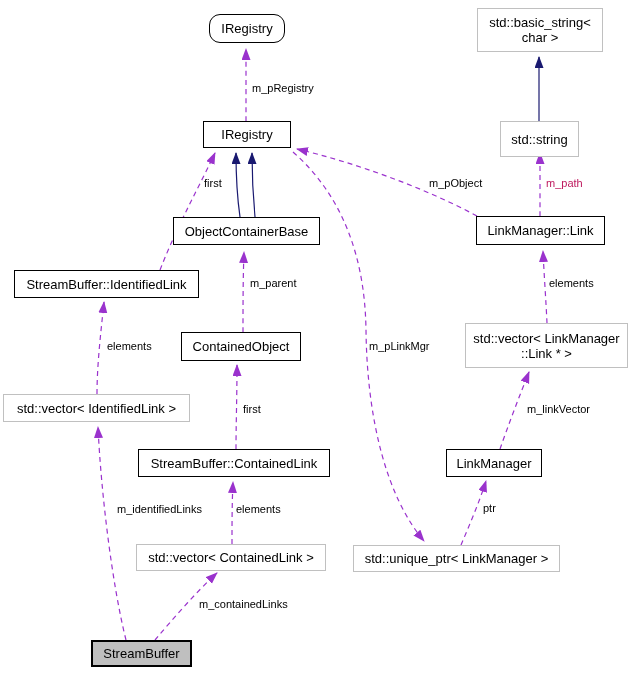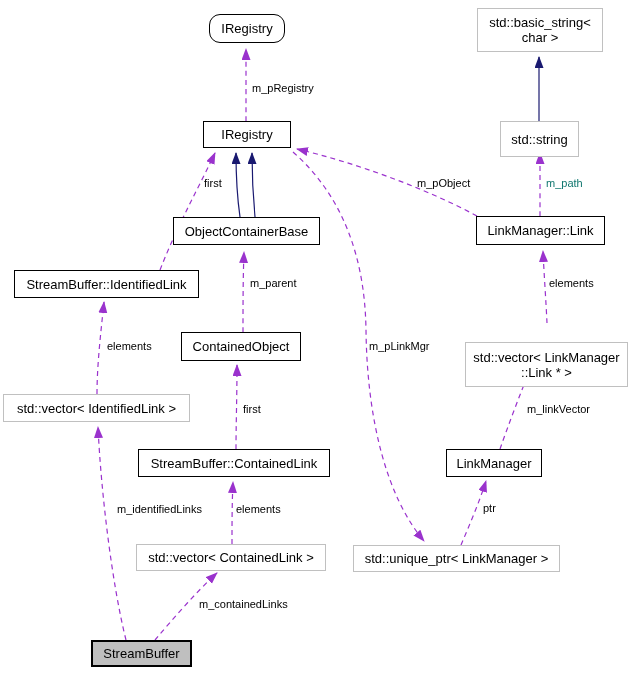--- a/index.html
+++ b/index.html
@@ -73,22 +73,22 @@
         <path d="M97,394 C97,364 101,331 104,302" fill="none" stroke="#9a32cd" stroke-width="1.2" stroke-dasharray="5,4" marker-end="url(#arrow-member)"></path>
         <path d="M126,640 C112,584 101,492 98,427" fill="none" stroke="#9a32cd" stroke-width="1.2" stroke-dasharray="5,4" marker-end="url(#arrow-member)"></path>
         <path d="M236,449 C236,425 237,396 237,365" fill="none" stroke="#9a32cd" stroke-width="1.2" stroke-dasharray="5,4" marker-end="url(#arrow-member)"></path>
         <path d="M232,544 C232,525 232,503 233,482" fill="none" stroke="#9a32cd" stroke-width="1.2" stroke-dasharray="5,4" marker-end="url(#arrow-member)"></path>
         <path d="M155,640 C172,620 196,592 217,573" fill="none" stroke="#9a32cd" stroke-width="1.2" stroke-dasharray="5,4" marker-end="url(#arrow-member)"></path>
       </g>
   </svg>
 <div class="edge-label" style="left: 252px; top: 81px; color: rgb(0, 0, 0);">m_pRegistry</div>
     <div class="edge-label" style="left: 204px; top: 176px; color: rgb(0, 0, 0);">first</div>
     <div class="edge-label" style="left: 250px; top: 276px; color: rgb(0, 0, 0);">m_parent</div>
-    <div class="edge-label" style="left: 546px; top: 176px; color: #0f766e;">m_path</div>
-    <div class="edge-label" style="left: 417px; top: 176px; color: rgb(0, 0, 0);">m_pObject</div>
+    <div class="edge-label" style="left: 546px; top: 176px; color: #be185d;">m_path</div>
+    <div class="edge-label" style="left: 429px; top: 176px; color: rgb(0, 0, 0);">m_pObject</div>
     <div class="edge-label" style="left: 549px; top: 276px; color: rgb(0, 0, 0);">elements</div>
     <div class="edge-label" style="left: 527px; top: 402px; color: rgb(0, 0, 0);">m_linkVector</div>
     <div class="edge-label" style="left: 483px; top: 501px; color: rgb(0, 0, 0);">ptr</div>
     <div class="edge-label" style="left: 369px; top: 339px; color: rgb(0, 0, 0);">m_pLinkMgr</div>
     <div class="edge-label" style="left: 107px; top: 339px; color: rgb(0, 0, 0);">elements</div>
     <div class="edge-label" style="left: 117px; top: 502px; color: rgb(0, 0, 0);">m_identifiedLinks</div>
     <div class="edge-label" style="left: 243px; top: 402px; color: rgb(0, 0, 0);">first</div>
     <div class="edge-label" style="left: 236px; top: 502px; color: rgb(0, 0, 0);">elements</div>
     <div class="edge-label" style="left: 199px; top: 597px; color: rgb(0, 0, 0);">m_containedLinks</div>
     <div class="node class" style="left: 209px; top: 14px; width: 76px; height: 29px; border-radius: 11px;">
@@ -109,21 +109,21 @@
     </div>
     <div class="node class" style="left: 476px; top: 216px; width: 129px; height: 29px;">
       <span>LinkManager::Link</span>
     </div>
     <div class="node class" style="left: 14px; top: 270px; width: 185px; height: 28px;">
       <span>StreamBuffer::IdentifiedLink</span>
     </div>
     <div class="node class" style="left: 181px; top: 332px; width: 120px; height: 29px;">
       <span>ContainedObject</span>
     </div>
-    <div class="node external" style="left: 465px; top: 323px; width: 163px; height: 45px; margin-top: 19px;">
+    <div class="node external" style="left: 465px; top: 323px; width: 163px; height: 45px;">
       <span>std::vector&lt; LinkManager</span>
       <span>::Link * &gt;</span>
     </div>
     <div class="node external" style="left: 3px; top: 394px; width: 187px; height: 28px;">
       <span>std::vector&lt; IdentifiedLink &gt;</span>
     </div>
     <div class="node class" style="left: 138px; top: 449px; width: 192px; height: 28px;">
       <span>StreamBuffer::ContainedLink</span>
     </div>
     <div class="node class" style="left: 446px; top: 449px; width: 96px; height: 28px;">

